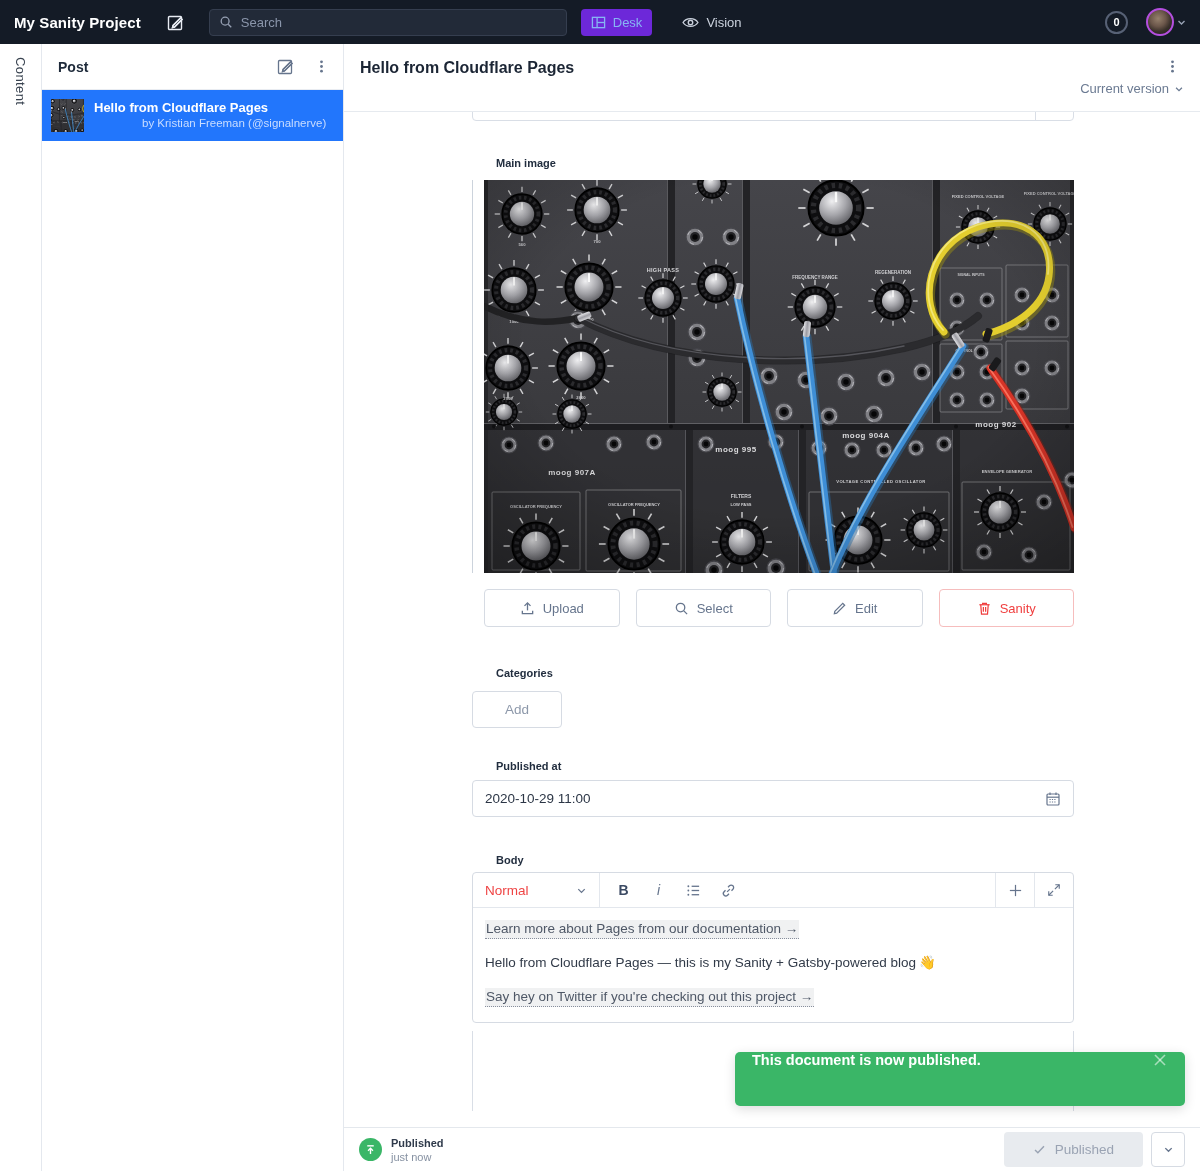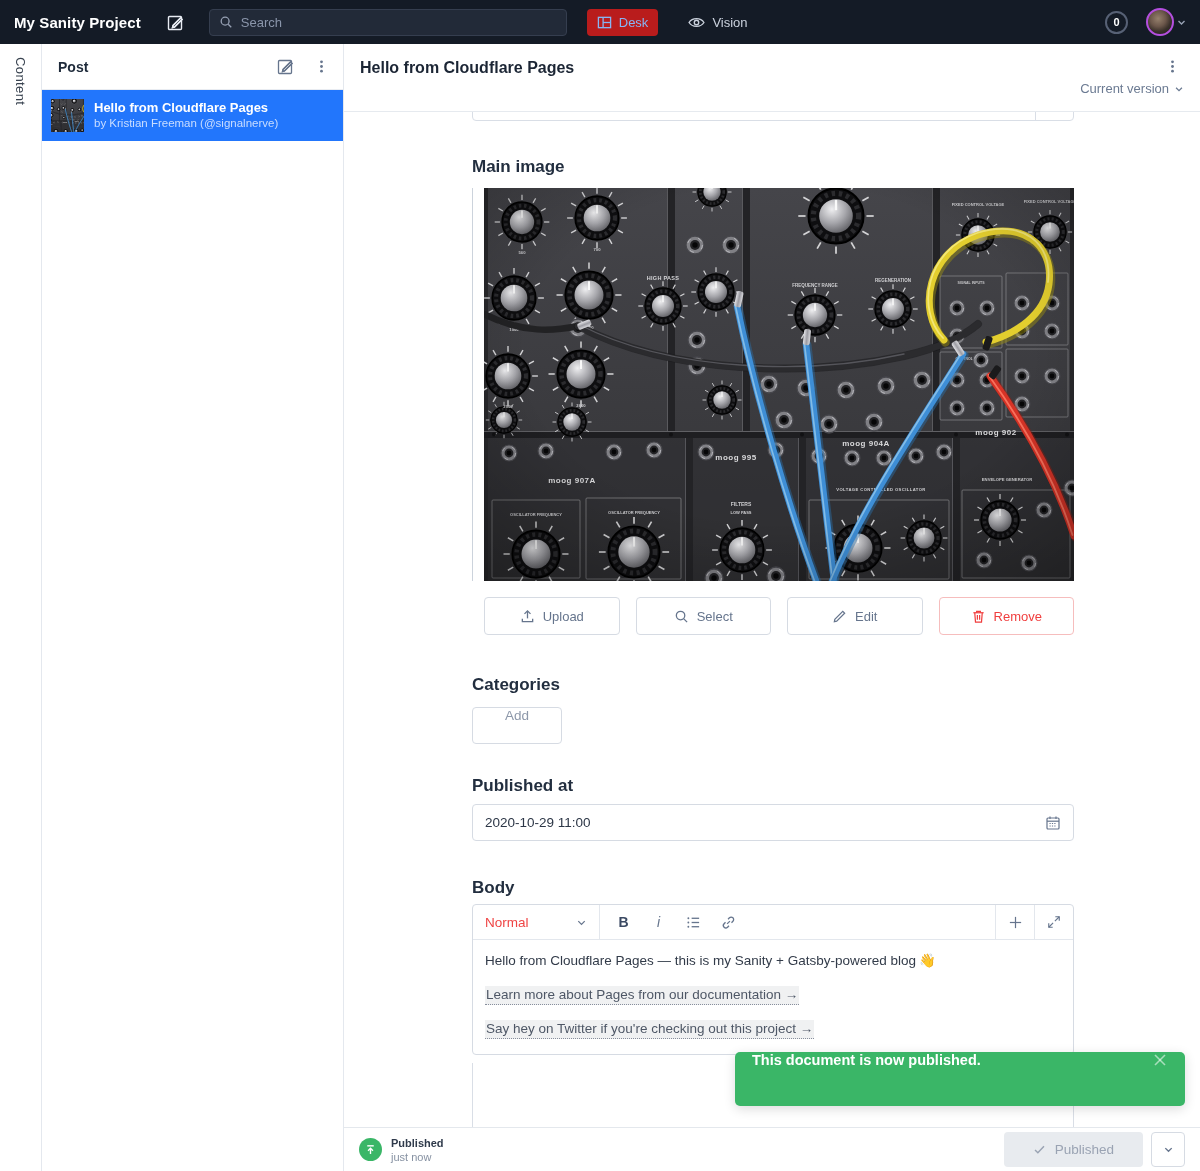--- a/index.html
+++ b/index.html
@@ -12,21 +12,21 @@
   .brand { color:#fff; font-size:15px; font-weight:700; letter-spacing:.1px; white-space:nowrap; }
   .tb-iconbtn { display:flex; align-items:center; justify-content:center; width:26px; height:26px; color:#e8ecf3; margin-left:10px; }
   .search { width:358px; height:27px; background:#222a38; border:1px solid #353e4f;
     border-radius:4px; display:flex; align-items:center; gap:8px; padding:0 9px; margin-left:8px; }
   .search svg { color:#97a1b4; flex:none; }
   .search input { background:transparent; border:none; outline:none; color:#c9d1de;
     font-size:13px; width:100%; font-family:"Liberation Sans",sans-serif; }
   .search input::placeholder { color:#8b96ab; }
   .tab { display:flex; align-items:center; gap:7px; font-size:13px; font-weight:500;
     padding:6px 10px; border-radius:4px; cursor:default; }
-  .tab-desk { background:#b91c1c; color:#87b5f3; margin-left:8px;text-align:right; }
+  .tab-desk { background:#6d28d9; color:#87b5f3; margin-left:2px;text-align:right; }
   .tab-vision { color:#cbd2dd; margin-left:8px; }
   .tb-spacer { flex:1; }
   .badge { width:23px; height:23px; border-radius:50%; border:2px solid #57617500;
     outline:2px solid #57617500; border:2px solid #576175; color:#fff; font-size:11px;
     font-weight:600; display:flex; align-items:center; justify-content:center; }
   .avatar-wrap { display:flex; align-items:center; gap:3px; margin-left:6px; }
   .avatar { width:28px; height:28px; border-radius:50%; border:2px solid #b44fdf;
     background: radial-gradient(circle at 42% 36%, #96816d 0%, #6b564a 38%, #3a312b 62%, #17161a 100%); }
   .caret { color:#98a2b4; display:flex; }
 
@@ -38,55 +38,55 @@
   
   .list-pane { width:302px; border-right:1px solid #e4e8ee; display:flex; flex-direction:column; background:#fff; }
   .pane-header { height:46px; flex:none; display:flex; align-items:center; padding:0 14px 0 16px;
     border-bottom:1px solid #e9ecf1; gap:20px; }
   .pane-title { font-size:14px; font-weight:600; color:#1e2a3a; flex:1; }
   .pane-header .hicon { color:#66758d; display:flex; align-items:center; }
   .list-item { height:51px; background:#2276fc; display:flex; align-items:center; gap:10px; padding:0 10px 0 9px; }
   .thumb { width:33px; height:33px; flex:none; border-radius:1px; overflow:hidden; background:#2c2c2f; }
   .item-text { min-width:0; }
   .item-title { font-size:13px; font-weight:700; color:#fff; line-height:1.3; white-space:nowrap; }
-  .item-sub { font-size:11.5px; color:#c9ddff; line-height:1.3; white-space:nowrap; }
+  .item-sub { font-size:11.5px; color:#c9ddff; line-height:1.3; white-space:nowrap;margin-left:48px; }
 
   
   .doc-pane { flex:1; display:flex; flex-direction:column; position:relative; background:#fff; min-width:0; }
   .doc-header { height:68px; flex:none; border-bottom:1px solid #e6eaef; padding:10px 16px 0; }
   .doc-title-row { display:flex; align-items:flex-start; }
   .doc-title { font-size:16px; font-weight:600; color:#1b2534; flex:1; padding-top:5px; }
   .kebab { color:#66758d; display:flex; align-items:center; justify-content:center; width:24px; height:24px; }
   .version-row { display:flex; justify-content:flex-end; align-items:center; gap:5px;
     color:#6b7a92; font-size:13px; margin-top:3px; }
 
   .doc-scroll { flex:1; overflow:hidden; position:relative; padding-left:128px; }
   .col { width:602px; }
 
   .partial-field { height:30px; margin-top:-21px; border:1px solid #d9dee6; border-radius:4px;
     position:relative; background:#fff; }
   .partial-field .pf-divider { position:absolute; right:37px; top:0; bottom:0; border-left:1px solid #d9dee6; }
 
-  .field-label { font-size:17px; font-weight:600; color:#222e3f; }
+  .field-label { font-size:11px; font-weight:600; color:#222e3f;margin-left:24px; }
   .lbl-mainimage { margin-top:36px; }
   .lbl-categories { margin-top:40px; }
   .lbl-published { margin-top:32px; }
   .lbl-body { margin-top:37px; }
 
   .photo-row { display:flex; margin-top:11px; }
   .change-bar { width:1px; background:#ccd3dc; margin-right:11px; flex:none; }
   .photo { width:590px; height:393px; display:block; }
 
   .media-buttons { display:grid; grid-template-columns:repeat(4,1fr); gap:16px; margin:16px 0 0 12px; width:590px; }
   .btn { height:38px; display:flex; align-items:center; justify-content:center; gap:8px;
     background:#fff; border:1px solid #d6dbe3; border-radius:4px; font-size:13px; font-weight:500;
     color:#66758d; font-family:"Liberation Sans",sans-serif; }
   .btn.danger { color:#f03e3e; border-color:#f6bdbd; }
 
-  .add-btn { margin-top:12px; width:90px; height:37px; display:flex; align-items:flex-start; justify-content:center;
+  .add-btn { margin-top:12px; width:90px; height:37px; display:flex; align-items:center; justify-content:center;
     background:#fff; border:1px solid #d6dbe3; border-radius:4px; color:#8d98aa; font-size:13.5px; }
 
   .date-input { margin-top:8px; height:37px; border:1px solid #d6dbe3; border-radius:4px;
     display:flex; align-items:center; padding:0 12px; }
   .date-input input { border:none; outline:none; font-size:13.5px; color:#2c3646; flex:1;
     font-family:"Liberation Sans",sans-serif; background:transparent; }
   .date-input .cal { color:#66758d; display:flex; }
 
   .editor { margin-top:6px; border:1px solid #d6dbe3; border-radius:4px; }
   .toolbar { height:35px; display:flex; align-items:stretch; border-bottom:1px solid #e3e7ed; }
@@ -532,21 +532,21 @@
             </svg>
             <span>Edit</span>
           </button>
           <button class="btn danger">
             <svg width="15" height="15" viewBox="0 0 16 16" fill="none" stroke="currentColor" stroke-width="1.3">
               <path d="M2.5 4 H13.5"></path>
                 <path d="M6 4 V2.5 H10 V4"></path>
                 <path d="M4 4 L4.8 14 H11.2 L12 4"></path>
                 <path d="M6.8 6.5 V11.5 M9.2 6.5 V11.5"></path>
             </svg>
-            <span>Remove</span>
+            <span>Sanity</span>
           </button>
         </div>
 
         <div class="field-label lbl-categories">Categories</div>
         <button class="add-btn">
           <span>Add</span>
         </button>
 
         <div class="field-label lbl-published">Published at</div>
         <div class="date-input">
@@ -604,22 +604,22 @@
             <div class="tb-cell">
               <svg width="14" height="14" viewBox="0 0 16 16" fill="none" stroke="currentColor" stroke-width="1.3">
                 <path d="M9.5 2 H14 V6.5"></path>
                   <line x1="14" y1="2" x2="9" y2="7"></line>
                 <path d="M6.5 14 H2 V9.5"></path>
                   <line x1="2" y1="14" x2="7" y2="9"></line>
               </svg>
             </div>
           </div>
           <div class="editor-body">
+            <p><span class="body-link">Learn more about Pages from our documentation →</span></p>
             <p>Hello from Cloudflare Pages — this is my Sanity + Gatsby-powered blog 👋</p>
-            <p><span class="body-link">Learn more about Pages from our documentation →</span></p>
             <p><span class="body-link">Say hey on Twitter if you're checking out this project →</span></p>
           </div>
         </div>
 
         <div class="partial-next"></div>
       </div>
     </div>
 
     <div class="toast">
       <div class="toast-msg">This document is now published.</div>

